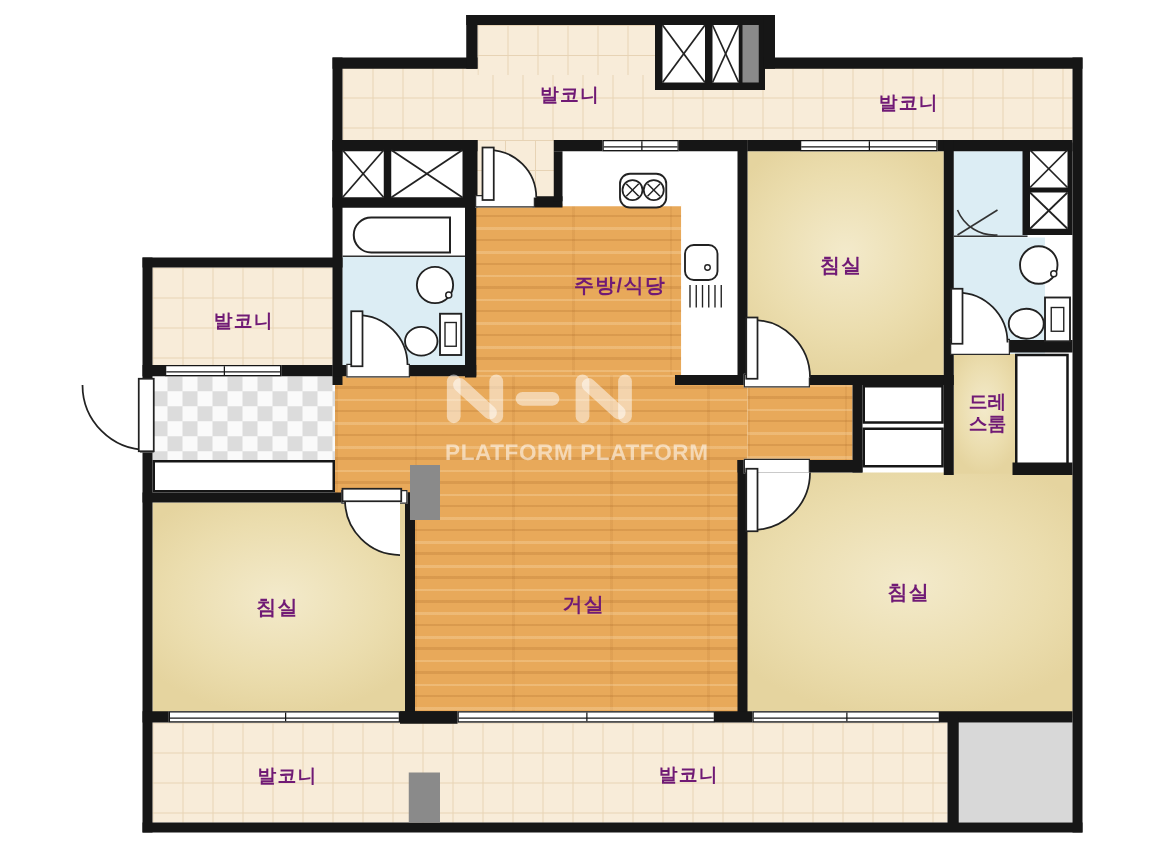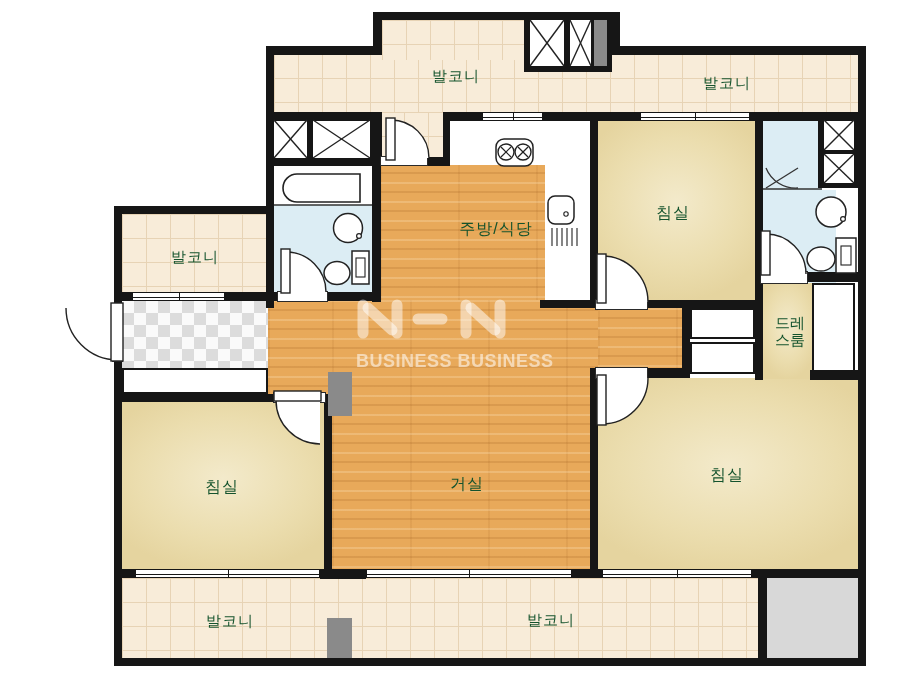--- a/index.html
+++ b/index.html
@@ -26,22 +26,22 @@
   .ltgray{position:absolute;background:#d8d8d8;z-index:10;}
   .closet{position:absolute;background:#fff;border:2px solid #161616;z-index:25;box-sizing:border-box;}
   .blk{position:absolute;background:#161616;z-index:28;}
   .cell{position:absolute;background:#fff;z-index:29;}
   .cellg{position:absolute;background:#8a8a8a;z-index:29;}
   .win{position:absolute;background:#fff;border:1px solid #161616;z-index:40;box-sizing:border-box;}
   .win:after{content:"";position:absolute;left:0;right:0;top:50%;border-top:1px solid #161616;}
   .win:before{content:"";position:absolute;top:0;bottom:0;left:50%;border-left:1px solid #161616;}
   .th{position:absolute;background:#fff;border:1px solid #2a2a2a;z-index:40;box-sizing:border-box;}
   #fixtures{position:absolute;left:0;top:0;z-index:45;}
-  .lbl{position:absolute;transform:translate(-50%,-50%);font-weight:normal;font-size:16px;
-       color:#14532d;letter-spacing:1px;white-space:nowrap;z-index:60;}
+  .lbl{position:absolute;transform:translate(-50%,-50%);font-weight:bold;font-size:16px;
+       color:#701a75;letter-spacing:1px;white-space:nowrap;z-index:60;}
   .lbl.sm{font-size:15px;}
   .lbl.two{line-height:1.15;text-align:center;letter-spacing:0;}
   #watermark{position:absolute;left:356px;top:297px;width:210px;z-index:50;text-align:left;}
   #wm-text{font-weight:bold;font-size:18px;letter-spacing:.5px;color:rgba(255,255,255,.55);
            margin-top:6px;white-space:nowrap;}
 </style>
 </head>
 <body>
 
 <div id="plan">
@@ -248,21 +248,21 @@
       <g stroke="rgba(255,255,255,0.5)" stroke-width="11" stroke-linecap="round" fill="none">
         <line x1="7" y1="8" x2="7" y2="36"></line>
         <line x1="12" y1="11" x2="36" y2="33"></line>
         <line x1="41" y1="8" x2="41" y2="36"></line>
         <line x1="62" y1="22" x2="86" y2="22"></line>
         <line x1="110" y1="8" x2="110" y2="36"></line>
         <line x1="115" y1="11" x2="139" y2="33"></line>
         <line x1="144" y1="8" x2="144" y2="36"></line>
       </g>
     </svg>
-    <div id="wm-text">BUSINESS BUSINESS</div>
+    <div id="wm-text">PLATFORM PLATFORM</div>
   </div>
 
   <div class="lbl sm" style="left:456px;top:76px;">발코니</div>
   <div class="lbl sm" style="left:727px;top:83px;">발코니</div>
   <div class="lbl sm" style="left:195px;top:257px;">발코니</div>
   <div class="lbl sm" style="left:230px;top:621px;">발코니</div>
   <div class="lbl sm" style="left:551px;top:620px;">발코니</div>
   <div class="lbl" style="left:496px;top:229px;">주방/식당</div>
   <div class="lbl" style="left:467px;top:484px;">거실</div>
   <div class="lbl" style="left:673px;top:213px;">침실</div>

